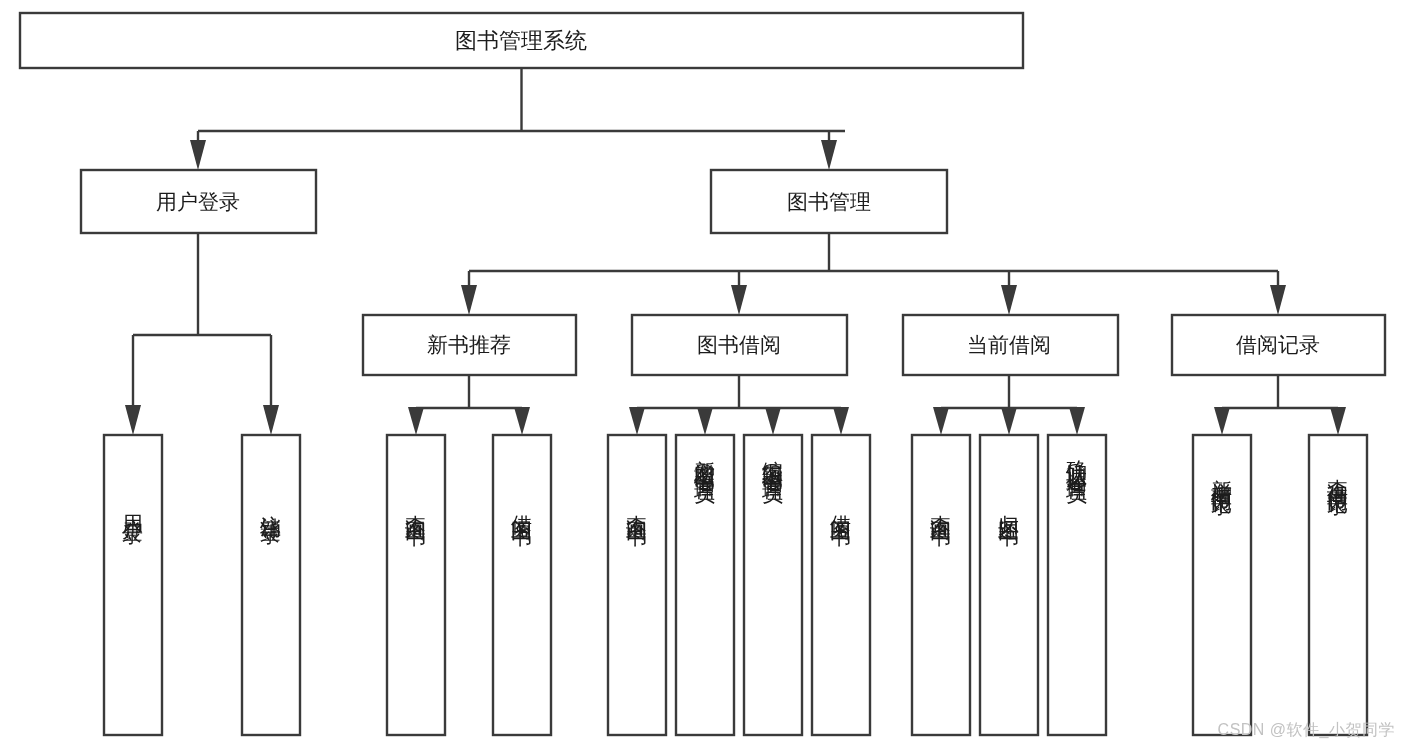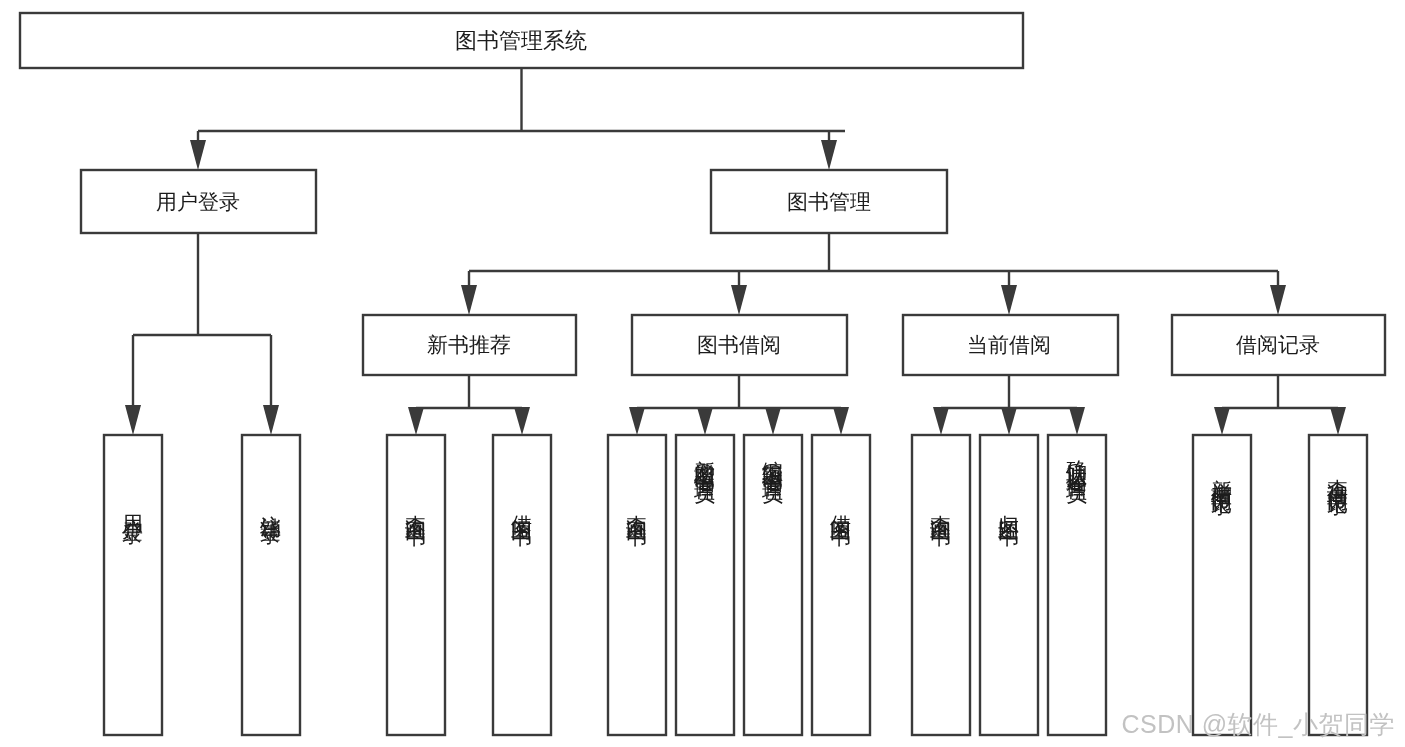--- a/index.html
+++ b/index.html
@@ -69,21 +69,21 @@
     letter-spacing: 3.5px;
     color: #1c1c1c;
     white-space: nowrap;
     text-align: center;
   }
   .watermark {
     position: absolute;
     right: 10px;
     bottom: 6px;
     font-family: "Liberation Sans", "DejaVu Sans", sans-serif;
-    font-size: 25px;
+    font-size: 16px;
     color: #c2c2c2;
     letter-spacing: 0.5px;
     white-space: nowrap;
     pointer-events: none;
   }
 </style>
 </head>
 <body>
 
 <div id="diagram-root">

